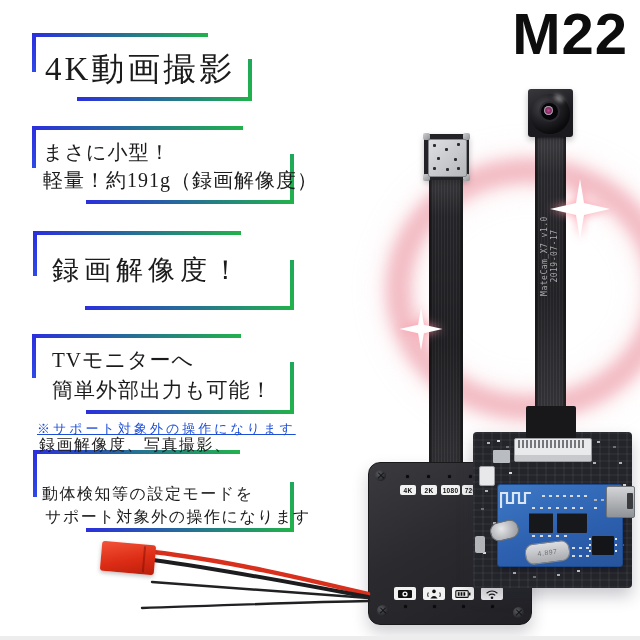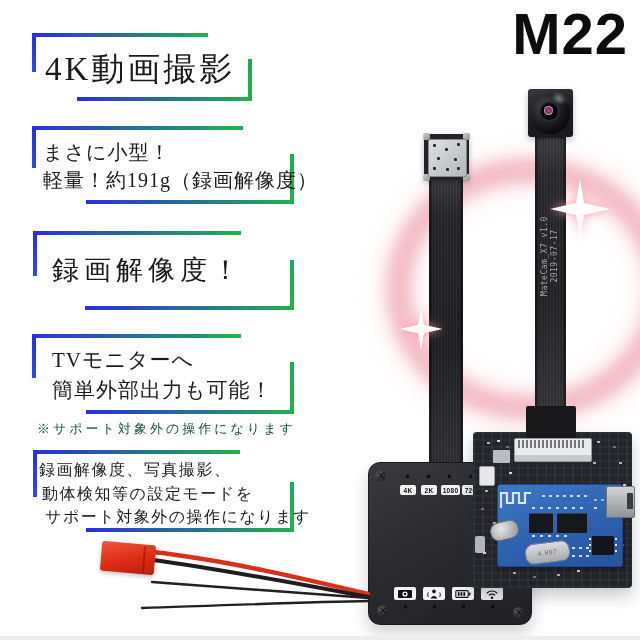--- a/index.html
+++ b/index.html
@@ -11,21 +11,21 @@
   .bar{position:absolute;}
   .gradH{height:4px;background:linear-gradient(to right,#2b2fdd,#21b24b);}
   .blueV{width:4px;background:linear-gradient(to bottom,#2b2fdd,#2f49e6);}
   .greenV{width:4px;background:linear-gradient(to bottom,#1fa85a,#21b24b);}
   .jp{color:#1b1b1b;white-space:nowrap;}
   .f1-line{font-size:33px;letter-spacing:3px;line-height:38px;}
   .f2-line{font-size:20px;letter-spacing:1px;line-height:28px;}
   .f3-line{font-size:27px;letter-spacing:5px;line-height:32px;}
   .f4-line{font-size:21px;letter-spacing:1px;line-height:28px;}
   .f5-line{font-size:16px;letter-spacing:1.5px;line-height:22px;}
-  .note-line{font-size:13px;letter-spacing:3px;color:#14532d;}
+  .note-line{font-size:13px;letter-spacing:3px;color:#1d4ed8;text-decoration:underline;}
 
   
   #title{left:492px;top:6px;width:136px;text-align:right;
          font-family:"Liberation Sans","DejaVu Sans",sans-serif;
          font-weight:700;font-size:58px;line-height:56px;letter-spacing:1px;color:#0d0d0d;}
 
   
   #glow-ring{left:386px;top:158px;width:236px;height:212px;border-radius:50%;
              border:25px solid rgba(240,172,182,0.80);filter:blur(7px);
              box-shadow:0 0 26px rgba(246,196,204,0.55), inset 0 0 26px rgba(246,196,204,0.55);}
@@ -345,20 +345,20 @@
     <div class="abs jp f4-line" style="left:52px;top:376px;">簡単外部出力も可能！</div>
   </div>
 
   <div class="abs jp note-line" style="left:37px;top:420px;">※サポート対象外の操作になります</div>
 
   <div>
     <div class="bar gradH" style="left:33px;top:450px;width:207px;"></div>
     <div class="bar blueV" style="left:33px;top:450px;height:47px;"></div>
     <div class="bar gradH" style="left:86px;top:528px;width:207px;"></div>
     <div class="bar greenV" style="left:290px;top:482px;height:50px;"></div>
-    <div class="abs jp f5-line" style="left:39px;top:459px;">録画解像度、写真撮影、</div>
+    <div class="abs jp f5-line" style="left:39px;top:434px;">録画解像度、写真撮影、</div>
     <div class="abs jp f5-line" style="left:42px;top:483px;">動体検知等の設定モードを</div>
     <div class="abs jp f5-line" style="left:45px;top:506px;">サポート対象外の操作になります</div>
   </div>
 
   <div id="bottom-strip" class="abs"></div>
 
 </div>
 
 </body></html>

